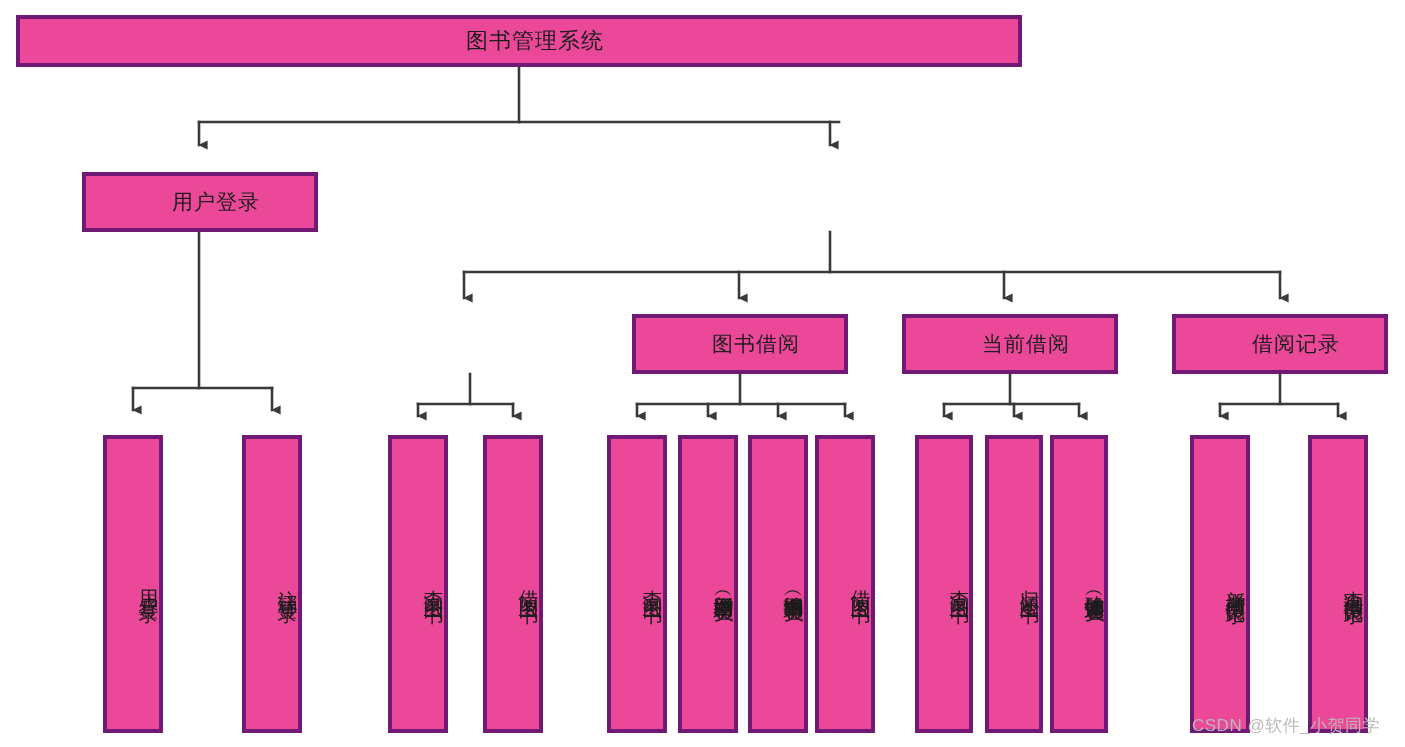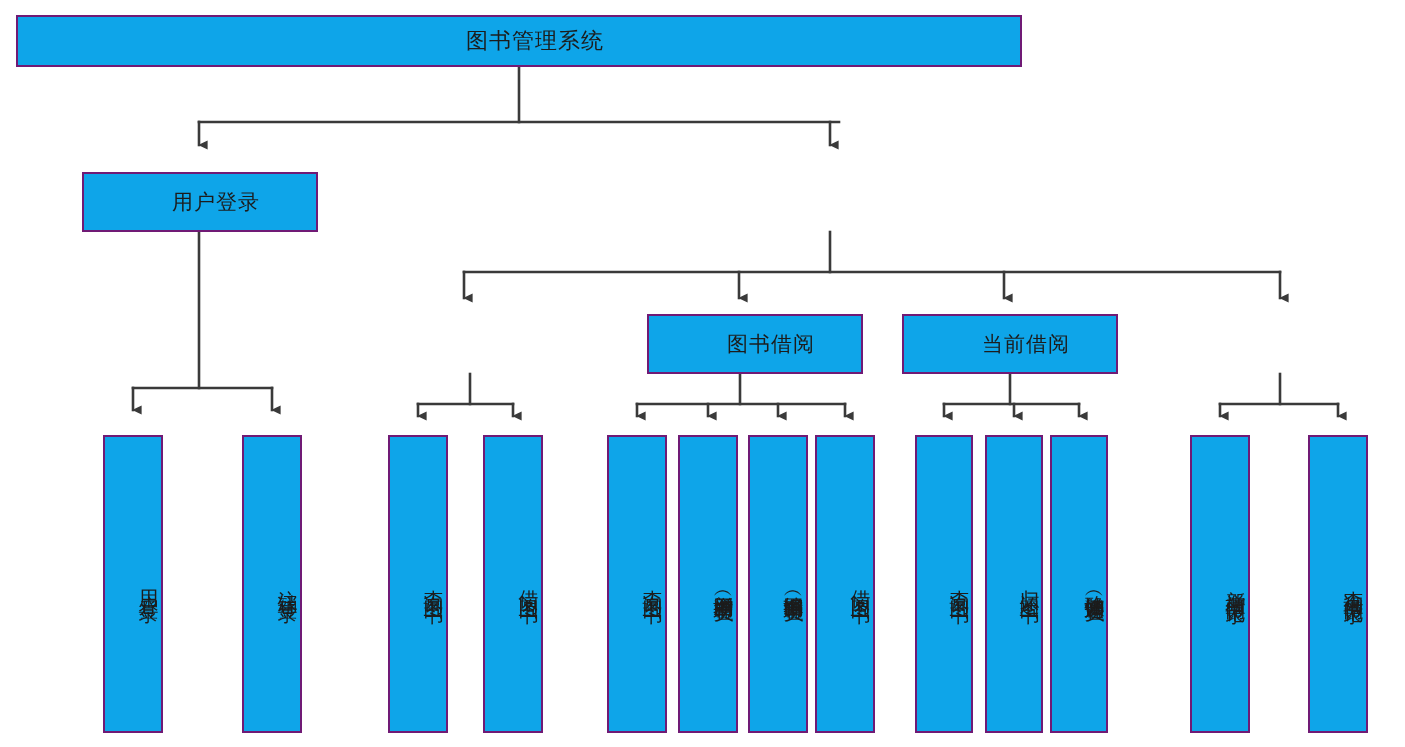--- a/index.html
+++ b/index.html
@@ -21,22 +21,22 @@
     position: absolute;
     left: 0;
     top: 0;
     width: 1405px;
     height: 747px;
     pointer-events: none;
   }
   .node {
     position: absolute;
     box-sizing: border-box;
-    background: #0ea5e9;
-    border: 2px solid #701a75;
+    background: #ec4899;
+    border: 4px solid #701a75;
     display: flex;
     align-items: center;
     justify-content: center;
     overflow: hidden;
     padding-left: 32px;
   }
   .node .label {
     color: #1c1c1c;
     text-align: center;
     line-height: 1.15;
@@ -132,25 +132,28 @@
   </svg>
 
   <div class="node root horiz" style="left:16px; top:15px; width:1006px; height:52px;">
     <span class="label">图书管理系统</span>
   </div>
 
   <div class="node horiz" style="left:82px; top:172px; width:236px; height:60px;">
     <span class="label">用户登录</span>
   </div>
 
-  <div class="node horiz" style="left:632px; top:314px; width:216px; height:60px;margin-left:15px;">
+  <div class="node horiz" style="left:632px; top:314px; width:216px; height:60px;">
     <span class="label">图书借阅</span>
   </div>
   <div class="node horiz" style="left:902px; top:314px; width:216px; height:60px;">
     <span class="label">当前借阅</span>
+  </div>
+  <div class="node horiz" style="left:1172px; top:314px; width:216px; height:60px;">
+    <span class="label">借阅记录</span>
   </div>
 
   <div class="node vert" style="left:103px; top:435px; width:60px; height:298px;">
     <span class="label">用户登录</span>
   </div>
   <div class="node vert" style="left:242px; top:435px; width:60px; height:298px;">
     <span class="label">注销登录</span>
   </div>
   <div class="node vert" style="left:388px; top:435px; width:60px; height:298px;">
     <span class="label">查询图书</span>
@@ -179,14 +182,15 @@
   <div class="node vert" style="left:1050px; top:435px; width:58px; height:298px;">
     <span class="label" style="letter-spacing:1px;">确认归还（管理员）</span>
   </div>
   <div class="node vert" style="left:1190px; top:435px; width:60px; height:298px;">
     <span class="label" style="letter-spacing:3px;">新增借阅记录</span>
   </div>
   <div class="node vert" style="left:1308px; top:435px; width:60px; height:298px;">
     <span class="label" style="letter-spacing:3px;">查询借阅记录</span>
   </div>
 
+  <div class="watermark" style="left:1192px; top:714px;">CSDN @软件_小贺同学</div>
 
 </div>
 
 </body></html>

